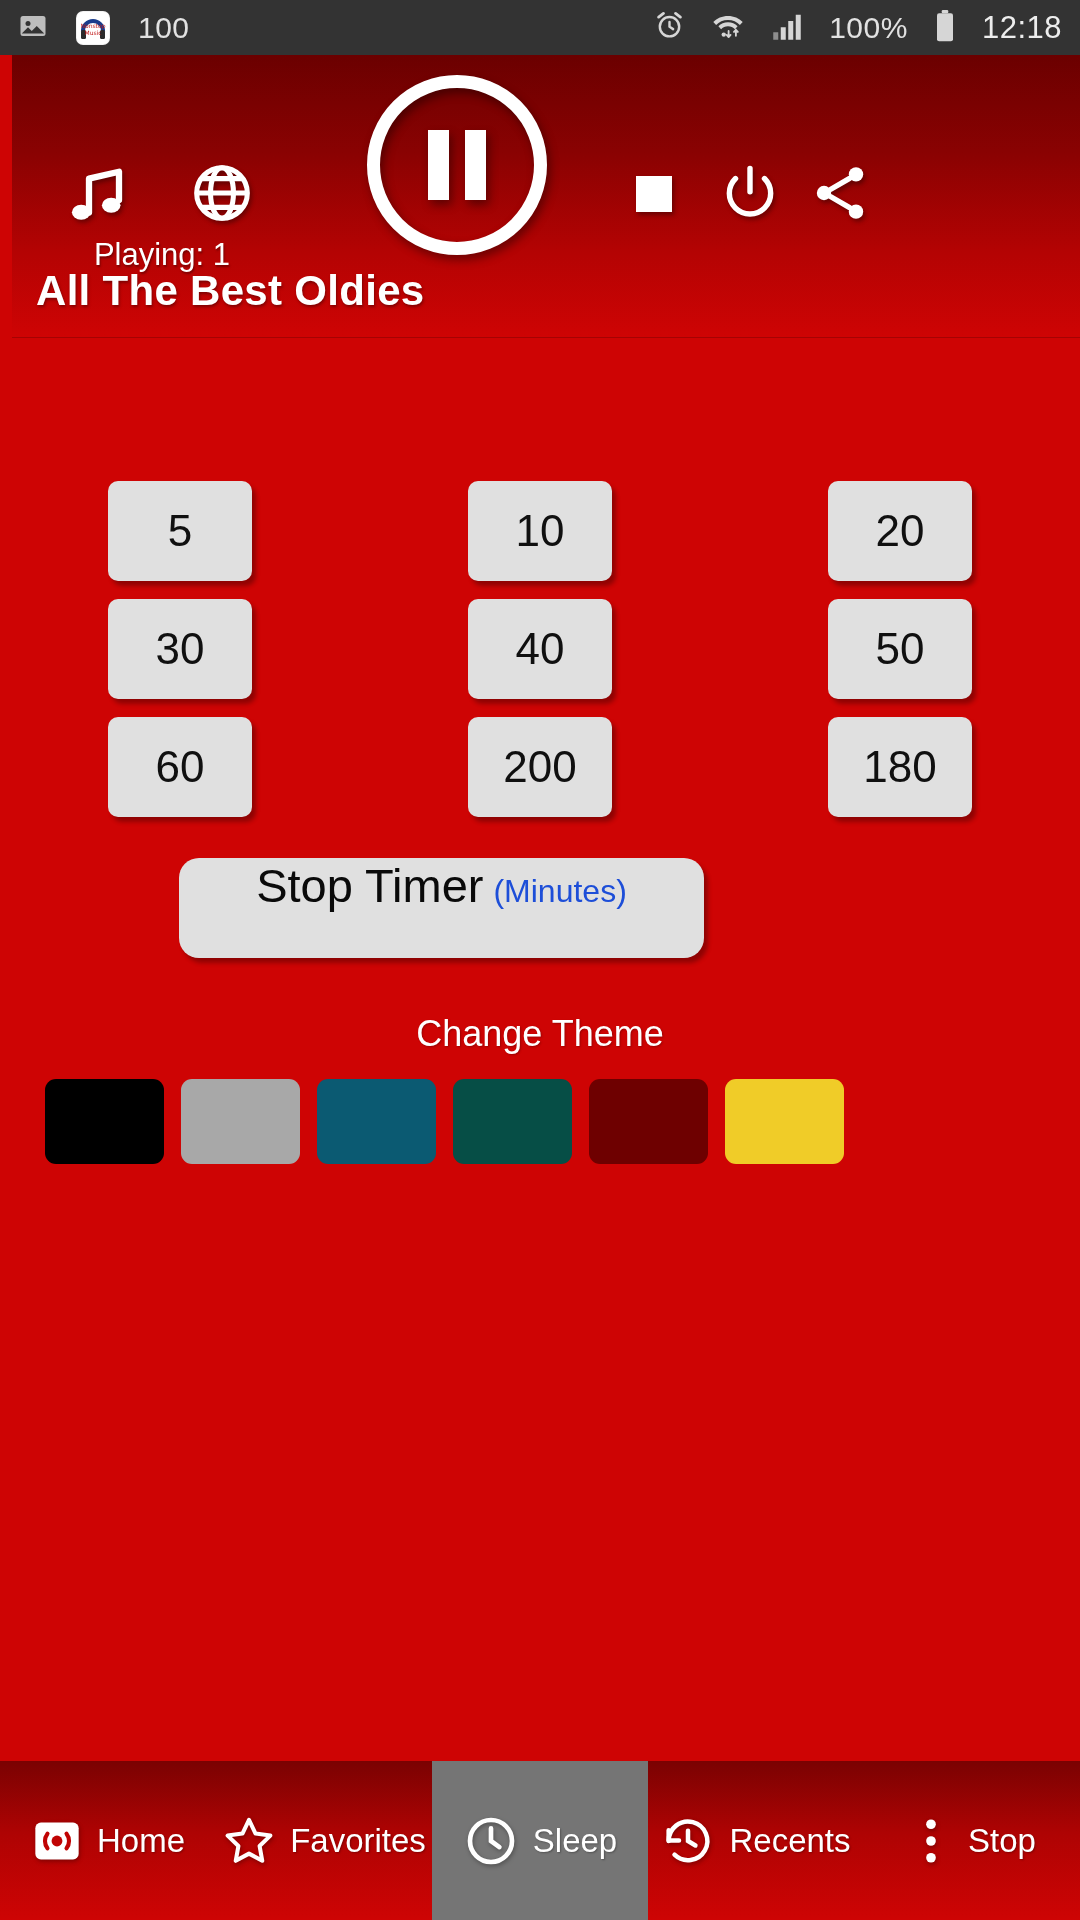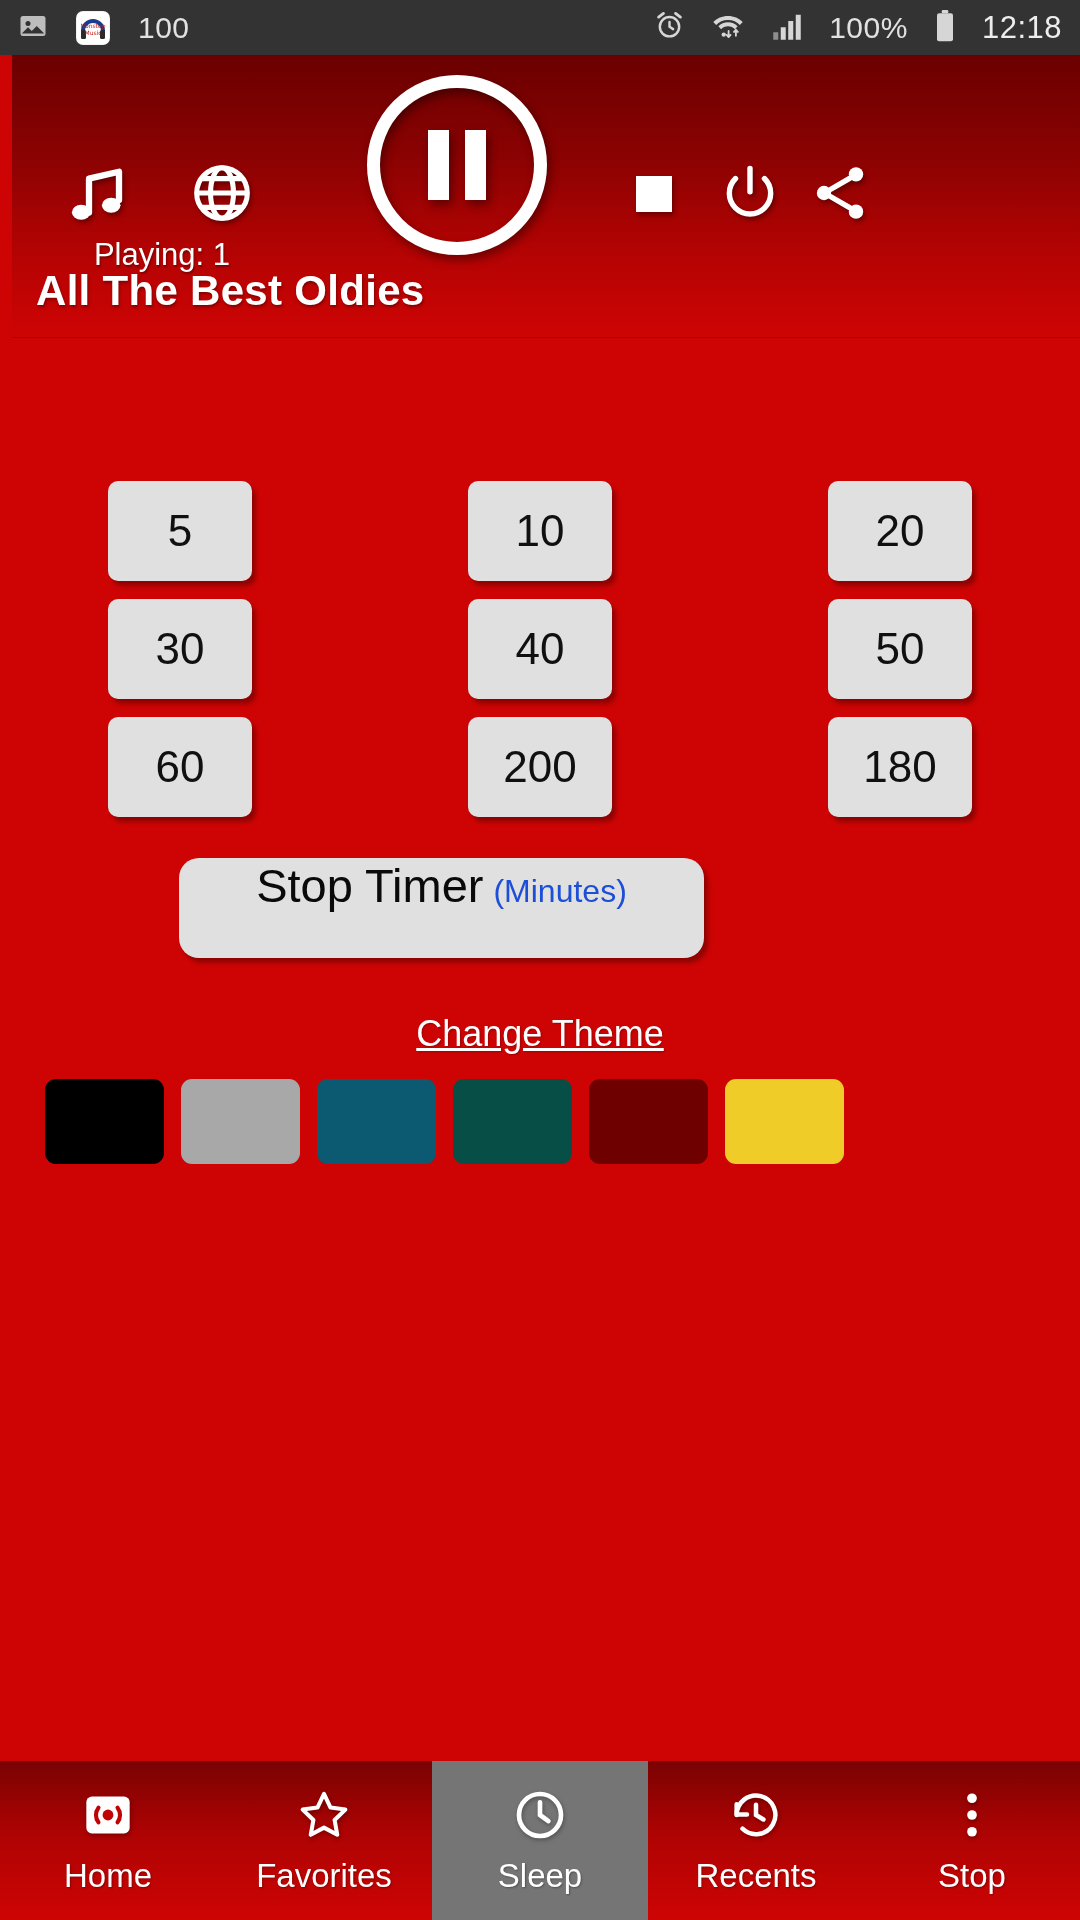--- a/index.html
+++ b/index.html
@@ -112,21 +112,20 @@
     cursor:pointer;
   }
   #stop-timer-label{ color:#0A0A0A; font-size:47px; }
   #stop-timer-unit { color:#1d4ed8; font-size:32px; }
 
   #change-theme-label{
     position:absolute; top:674px; left:0; width:1080px;
     text-align:center;
     color:#FFFFFF; font-size:36px;
     text-shadow:1px 1px 2px rgba(0,0,0,0.25);
-    text-decoration:underline;
   }
 
   #theme-swatches{
     position:absolute; top:740px; left:45px;
     width:990px;
     display:flex; gap:17px;
   }
   .theme-swatch{
     width:119px; height:85px;
     border-radius:11px;
@@ -135,21 +134,21 @@
 
   
   #bottom-nav{
     position:absolute; bottom:0; left:0;
     width:1080px; height:159px;
     background:linear-gradient(180deg,#7A0202 0%,#AE0303 45%,#CE0404 100%);
     display:flex;
   }
   .nav-item{
     flex:1;
-    display:flex; flex-direction:column;
+    display:flex; flex-direction:row;
     align-items:center; justify-content:center;
     gap:14px;
     cursor:pointer;
   }
   .nav-item.active{ background:#757575; }
   .nav-icon{
     height:56px; display:flex; align-items:center; justify-content:center;
     filter:drop-shadow(1px 2px 2px rgba(0,0,0,0.30));
   }
   .nav-label{

